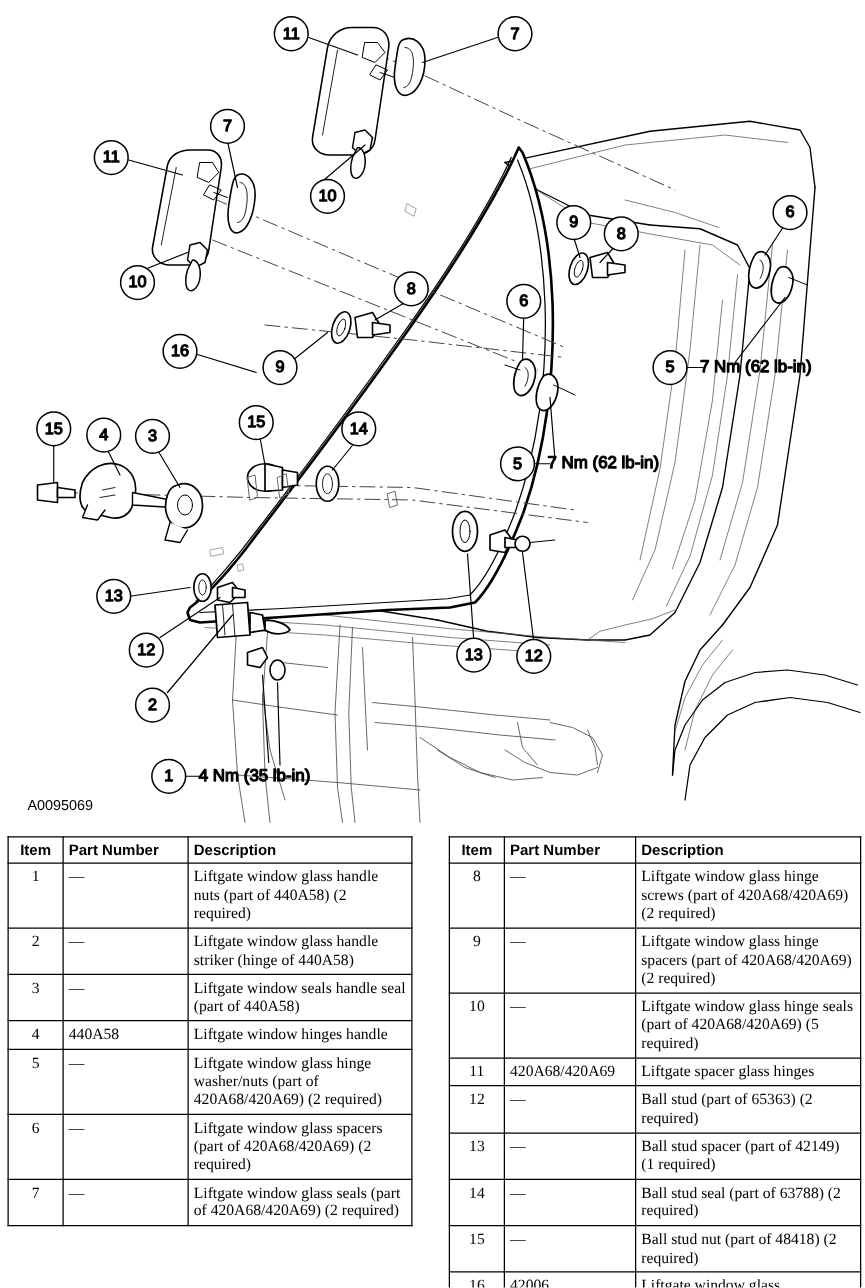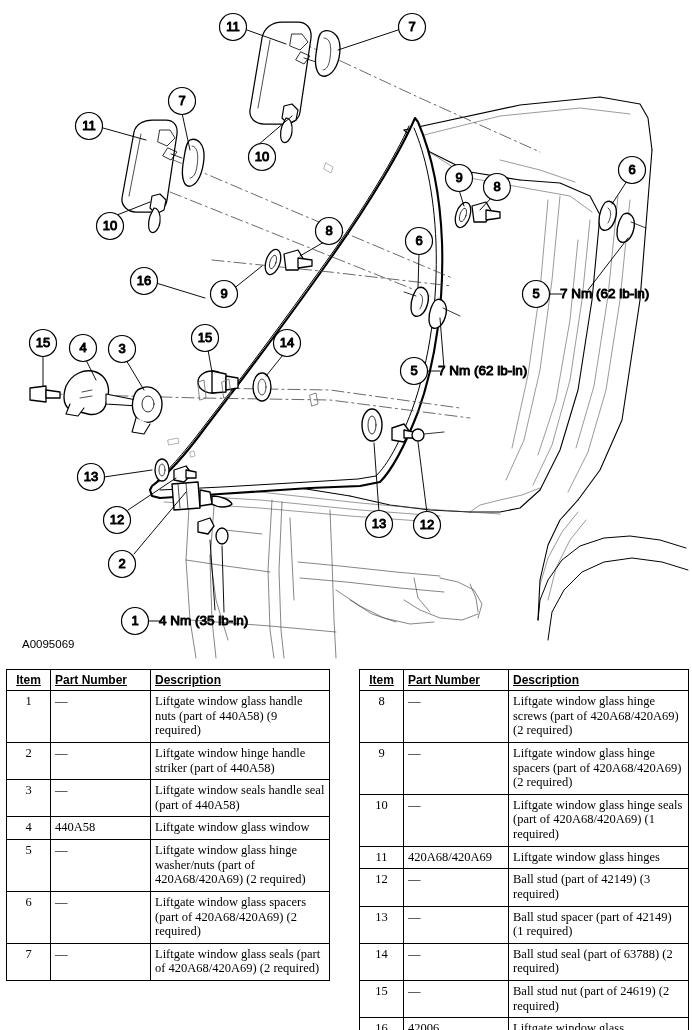--- a/index.html
+++ b/index.html
@@ -9,21 +9,21 @@
   #diagram{position:absolute;left:0;top:0;width:692px;height:660px;}
   #diagram svg{display:block;}
 
   .cal-txt{font-family:"Liberation Sans",sans-serif;font-size:13px;fill:#000;text-anchor:middle;dominant-baseline:middle;}
   .torque-txt{font-family:"Liberation Sans",sans-serif;font-size:13.5px;fill:#000;dominant-baseline:middle;}
   .draw-id{font-family:"Liberation Sans",sans-serif;font-size:11.5px;fill:#000;}
 
   
   .tbl{position:absolute;border-collapse:collapse;table-layout:fixed;}
   .tbl td,.tbl th{border:1px solid #000;vertical-align:top;padding:3px 4px 4px 4px;}
-  .tbl th{font-family:"Liberation Sans",sans-serif;font-size:12px;font-weight:bold;text-align:left;padding:3px 4px;text-decoration:underline;}
+  .tbl th{font-family:"Liberation Sans",sans-serif;font-size:12px;font-weight:bold;text-align:left;padding:3px 4px;}
   .tbl th.c-item{text-align:center;}
   .tbl td{font-family:"Liberation Serif",serif;font-size:12.5px;line-height:1.17;}
   .tbl td.c-item{text-align:center;}
   .tbl td.c-part{white-space:nowrap;}
 
   #tbl-left{left:6px;top:669px;width:324px;}
   #tbl-right{left:359px;top:669px;width:330px;}
 
   .col-item{width:44px;}
   .col-part-l{width:100px;}
@@ -419,36 +419,36 @@
     <tr>
       <th class="c-item">Item</th>
       <th>Part Number</th>
       <th>Description</th>
     </tr>
   </thead>
   <tbody id="tbody-left">
       <tr>
         <td class="c-item">1</td>
         <td class="c-part">—</td>
-        <td>Liftgate window glass handle nuts (part of 440A58) (9 required)</td>
+        <td>Liftgate window glass handle nuts (part of 440A58) (2 required)</td>
       </tr>
       <tr>
         <td class="c-item">2</td>
         <td class="c-part">—</td>
-        <td>Liftgate window hinge handle striker (part of 440A58)</td>
+        <td>Liftgate window glass handle striker (hinge of 440A58)</td>
       </tr>
       <tr>
         <td class="c-item">3</td>
         <td class="c-part">—</td>
         <td>Liftgate window seals handle seal (part of 440A58)</td>
       </tr>
       <tr>
         <td class="c-item">4</td>
         <td class="c-part">440A58</td>
-        <td>Liftgate window glass window</td>
+        <td>Liftgate window hinges handle</td>
       </tr>
       <tr>
         <td class="c-item">5</td>
         <td class="c-part">—</td>
         <td>Liftgate window glass hinge washer/nuts (part of 420A68/420A69) (2 required)</td>
       </tr>
       <tr>
         <td class="c-item">6</td>
         <td class="c-part">—</td>
         <td>Liftgate window glass spacers (part of 420A68/420A69) (2 required)</td>
@@ -481,46 +481,46 @@
         <td>Liftgate window glass hinge screws (part of 420A68/420A69) (2 required)</td>
       </tr>
       <tr>
         <td class="c-item">9</td>
         <td class="c-part">—</td>
         <td>Liftgate window glass hinge spacers (part of 420A68/420A69) (2 required)</td>
       </tr>
       <tr>
         <td class="c-item">10</td>
         <td class="c-part">—</td>
-        <td>Liftgate window glass hinge seals (part of 420A68/420A69) (1 required)</td>
+        <td>Liftgate window glass hinge seals (part of 420A68/420A69) (5 required)</td>
       </tr>
       <tr>
         <td class="c-item">11</td>
         <td class="c-part">420A68/420A69</td>
-        <td>Liftgate window glass hinges</td>
+        <td>Liftgate spacer glass hinges</td>
       </tr>
       <tr>
         <td class="c-item">12</td>
         <td class="c-part">—</td>
-        <td>Ball stud (part of 42149) (3 required)</td>
+        <td>Ball stud (part of 65363) (2 required)</td>
       </tr>
       <tr>
         <td class="c-item">13</td>
         <td class="c-part">—</td>
         <td>Ball stud spacer (part of 42149) (1 required)</td>
       </tr>
       <tr>
         <td class="c-item">14</td>
         <td class="c-part">—</td>
         <td>Ball stud seal (part of 63788) (2 required)</td>
       </tr>
       <tr>
         <td class="c-item">15</td>
         <td class="c-part">—</td>
-        <td>Ball stud nut (part of 24619) (2 required)</td>
+        <td>Ball stud nut (part of 48418) (2 required)</td>
       </tr>
       <tr>
         <td class="c-item">16</td>
         <td class="c-part">42006</td>
         <td>Liftgate window glass</td>
       </tr>
     </tbody>
 </table>
 
 </body></html>

